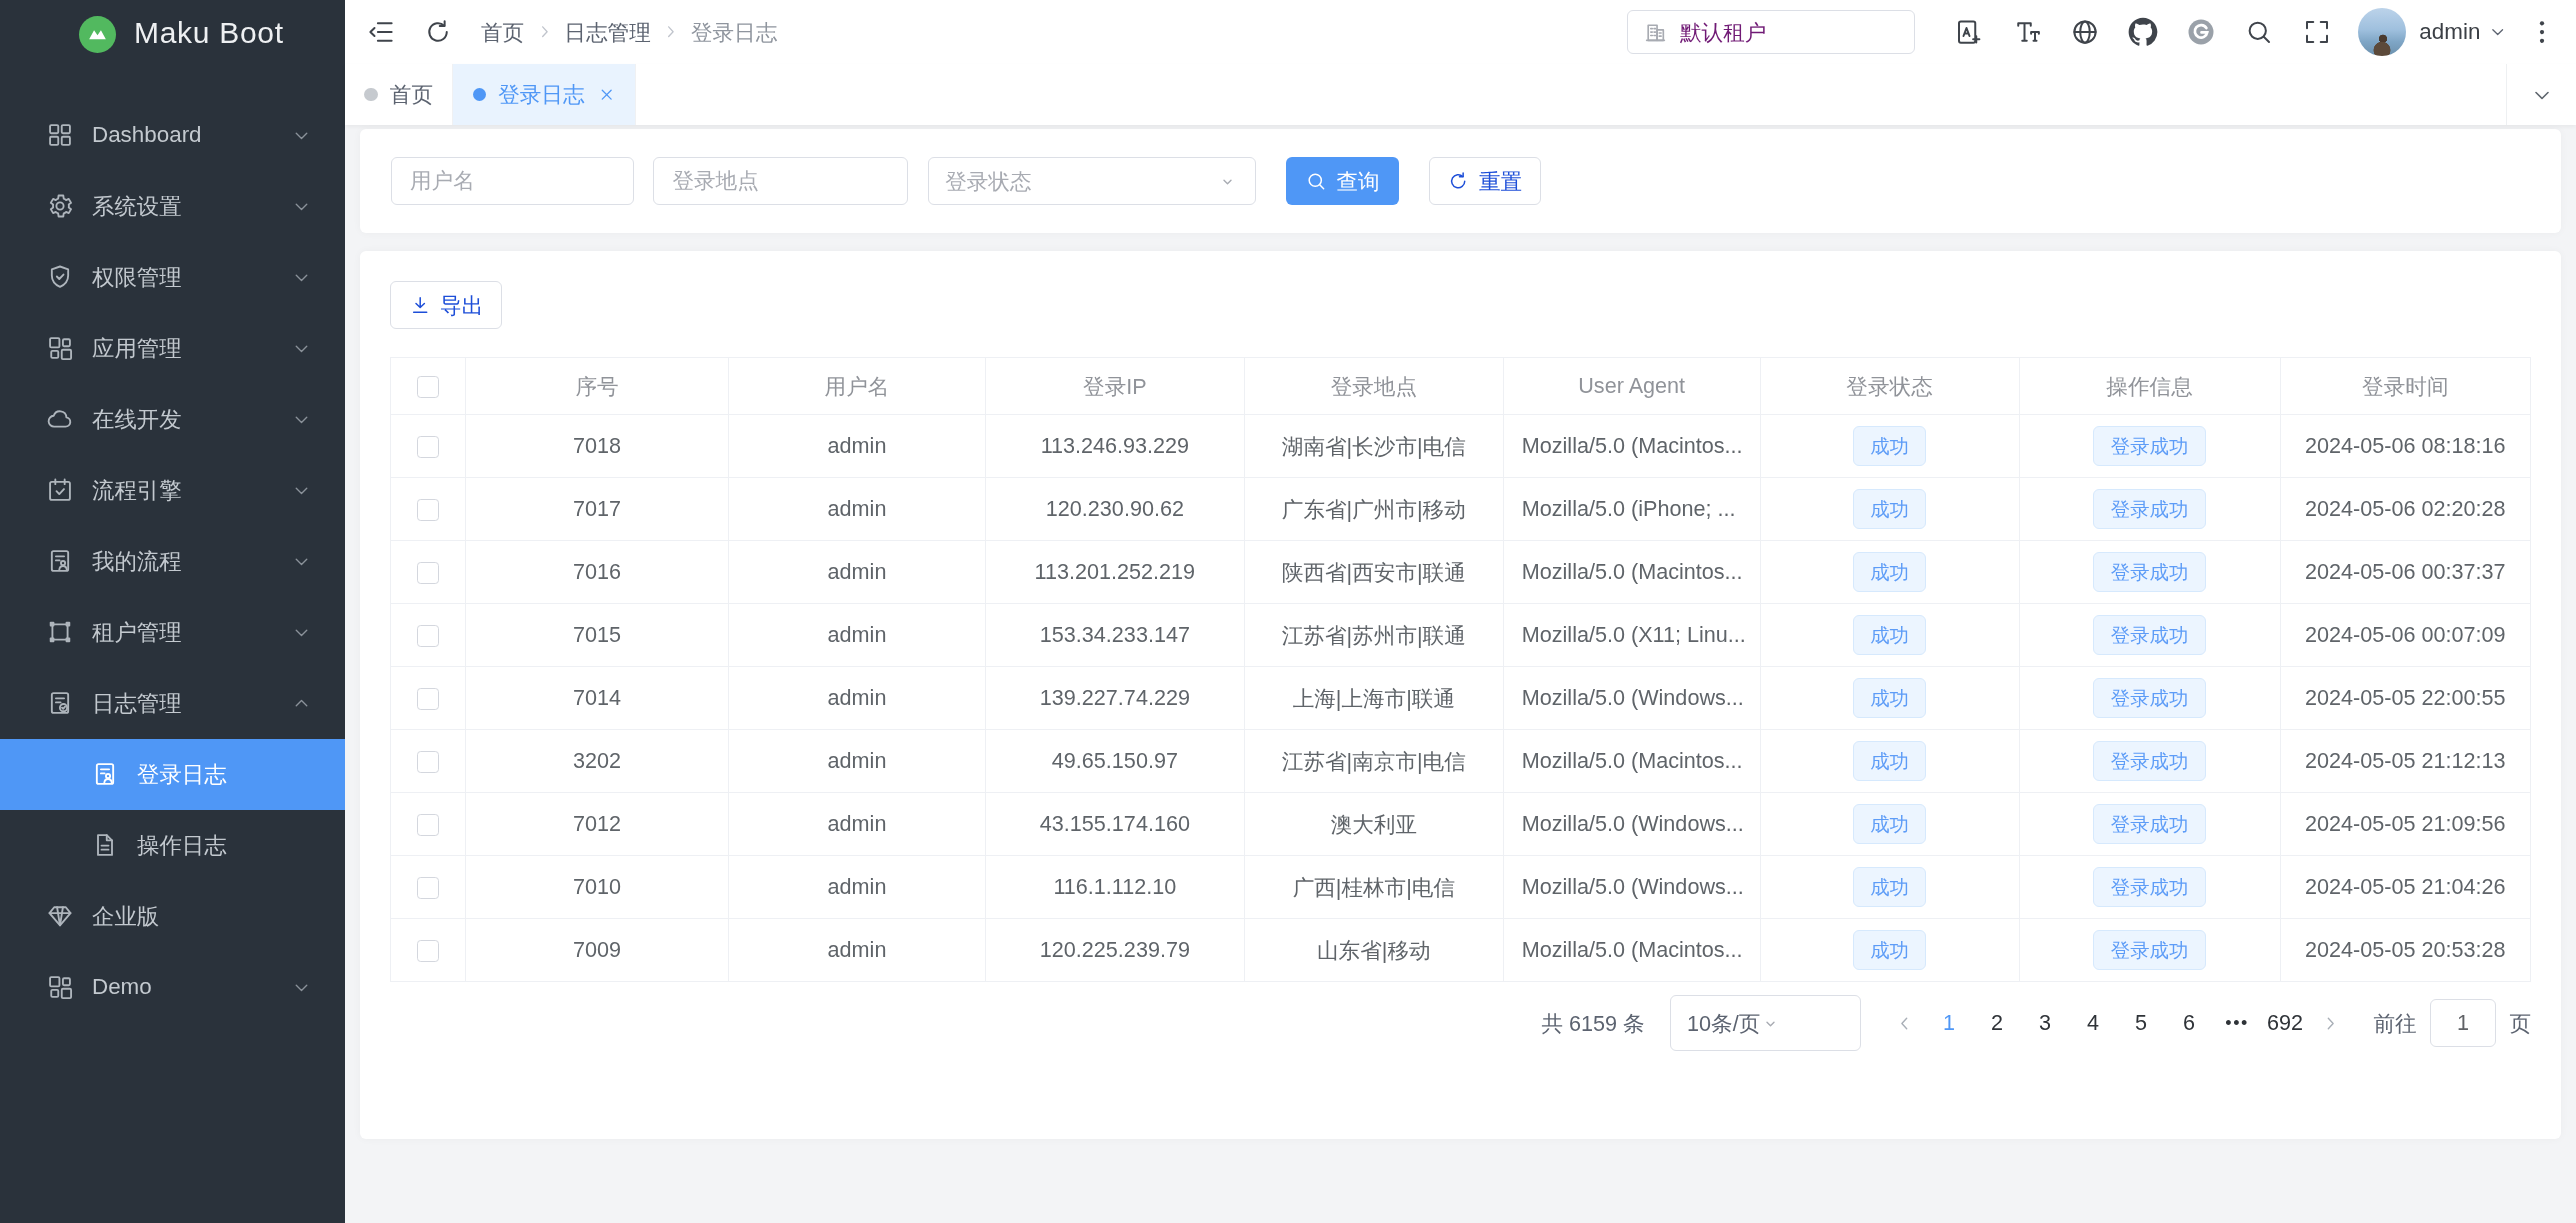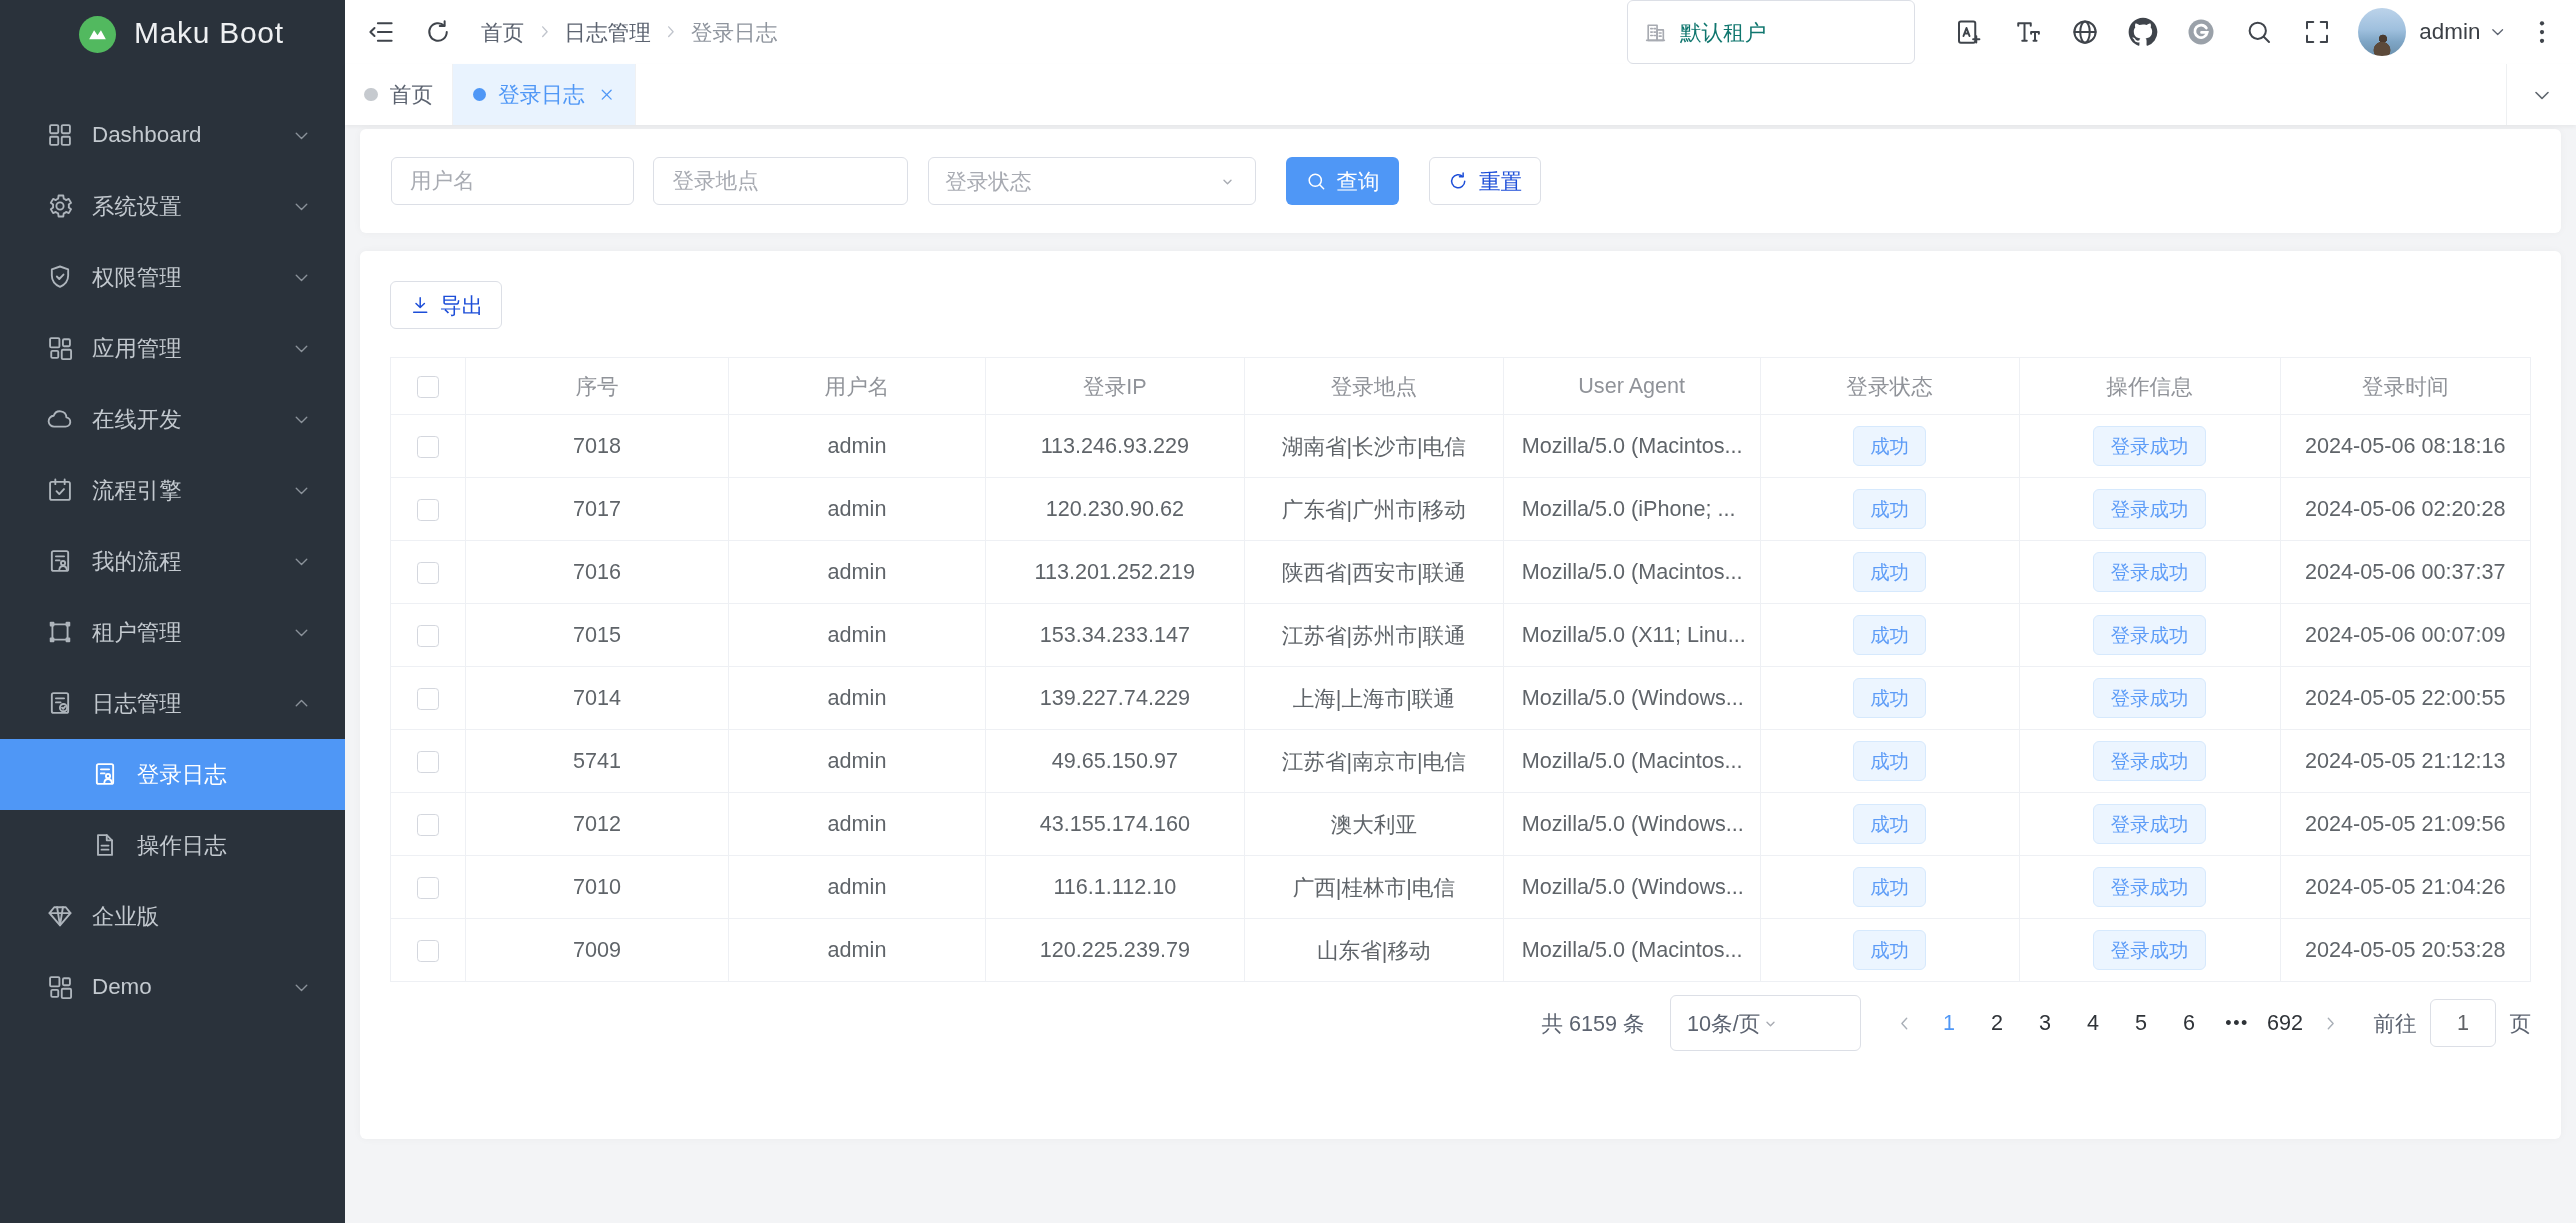--- a/index.html
+++ b/index.html
@@ -32,21 +32,21 @@
 
   .topbar { height:64px; background:#fff; display:flex; align-items:center; padding:0 19.4px 0 21px; flex-shrink:0; }
   .tbtn { width:30px; height:30px; color:#3f444b; flex-shrink:0; }
   .tbtn svg { width:100%; height:100%; }
   .tb-gap { margin-left:27px; }
   .breadcrumb { display:flex; align-items:center; margin-left:28px; font-size:21.6px; color:#5c6370; white-space:nowrap; }
   .crumb { color:#5c6370; }
   .crumb.last { color:#8f959e; }
   .crumb-sep { width:19.4px; height:19.4px; color:#c0c4cc; margin:0 10.4px; }
   .hdr-right { margin-left:auto; display:flex; align-items:center; }
-  .tenant-select { width:288px; height:64px; border:1.5px solid #dcdfe6; border-radius:6px; display:flex; align-items:center; padding:0 15px; color:#0f766e; cursor:pointer; }
+  .tenant-select { width:288px; height:44px; border:1.5px solid #dcdfe6; border-radius:6px; display:flex; align-items:center; padding:0 15px; color:#701a75; cursor:pointer; }
   .tenant-select .t-icon { width:25px; height:25px; color:#a8abb2; margin-right:12px; }
   .tenant-select .t-icon svg { width:100%; height:100%; }
   .hicons { display:flex; align-items:center; margin-left:25px; }
   .hicon { width:30px; height:30px; margin:0 14px; color:#3f444b; }
   .hicon svg { width:100%; height:100%; }
   .user { display:flex; align-items:center; margin-left:12px; cursor:pointer; }
   .avatar { width:48px; height:48px; border-radius:50%; flex-shrink:0;
             background: radial-gradient(circle at 50% 88%, #5c4a3a 0 17%, transparent 18%),
                         radial-gradient(circle at 52% 64%, #4a3a2e 0 10%, transparent 11%),
                         linear-gradient(180deg,#bcd3ea 0%, #9fc0de 45%, #7fa6c6 70%, #6b90ad 100%); }
@@ -555,21 +555,21 @@
                 <td>admin</td>
                 <td>139.227.74.229</td>
                 <td>上海|上海市|联通</td>
                 <td class="ua-cell">Mozilla/5.0 (Windows...</td>
                 <td><span class="badge">成功</span></td>
                 <td><span class="badge">登录成功</span></td>
                 <td>2024-05-05 22:00:55</td>
               </tr>
               <tr>
                 <td><span class="cb"></span></td>
-                <td>5741</td>
+                <td>3202</td>
                 <td>admin</td>
                 <td>49.65.150.97</td>
                 <td>江苏省|南京市|电信</td>
                 <td class="ua-cell">Mozilla/5.0 (Macintos...</td>
                 <td><span class="badge">成功</span></td>
                 <td><span class="badge">登录成功</span></td>
                 <td>2024-05-05 21:12:13</td>
               </tr>
               <tr>
                 <td><span class="cb"></span></td>

